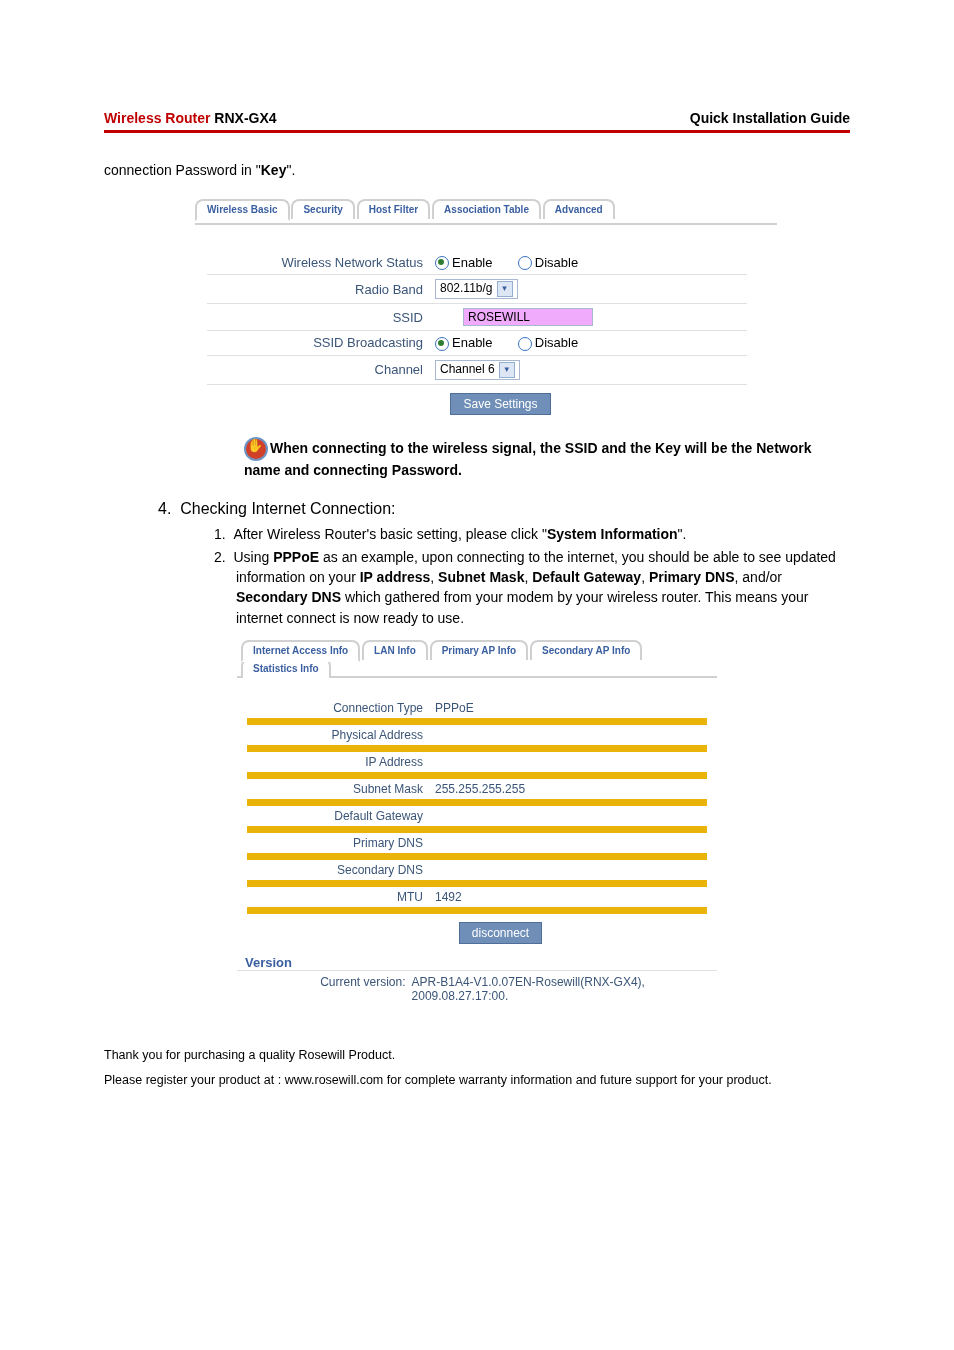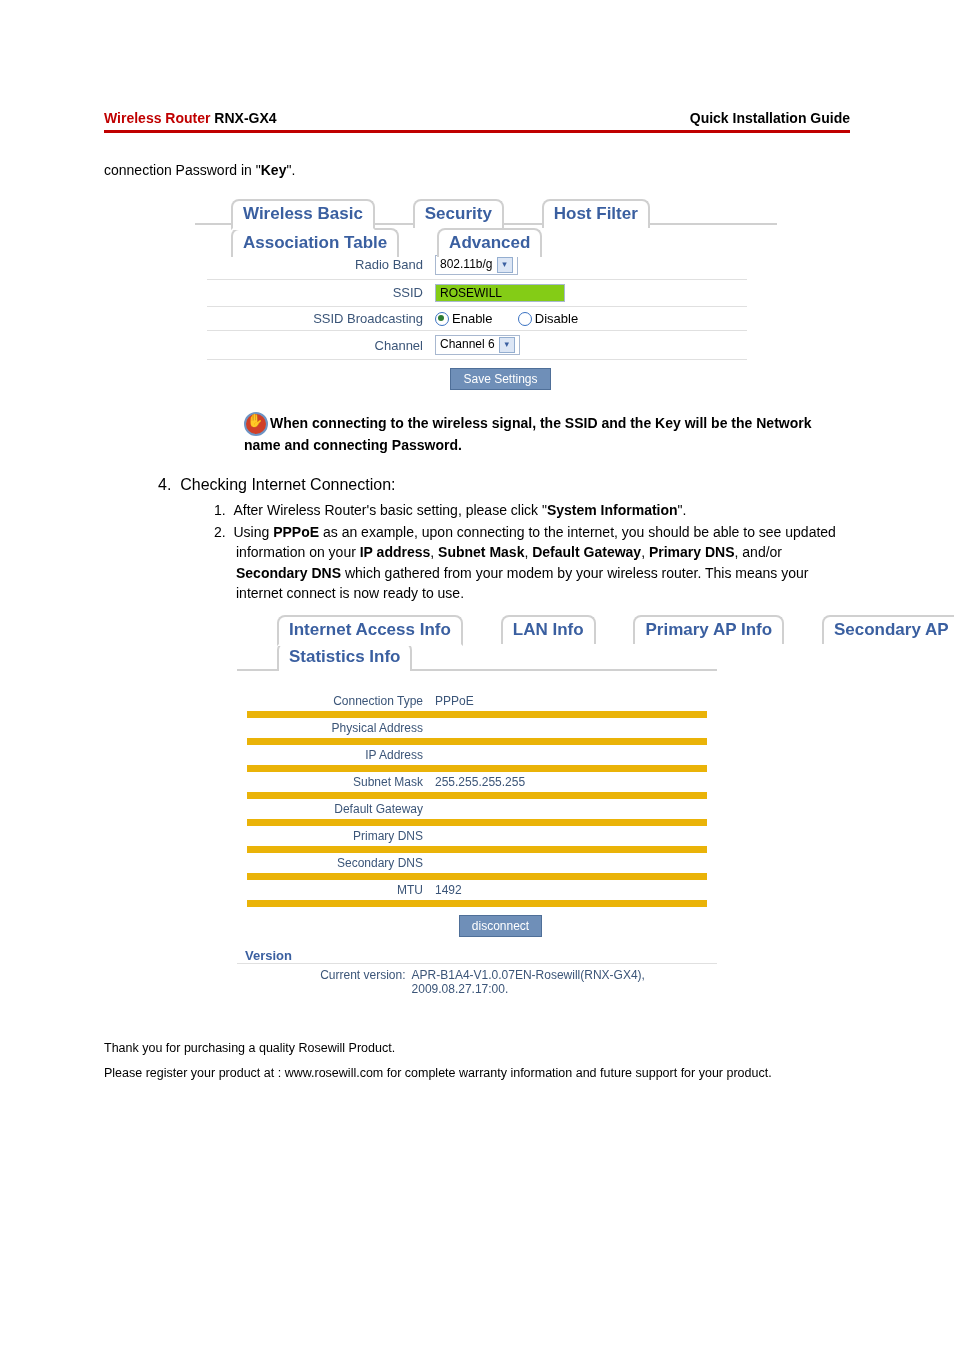--- a/index.html
+++ b/index.html
@@ -48,26 +48,25 @@
   }
   .tab {
     position: relative;
     display: inline-block;
     padding: 3px 10px 4px 10px;
     border: 2px solid #d0d0d0;
     border-bottom: none;
     border-radius: 8px 8px 0 0;
     color: #3a5fa0;
     font-weight: bold;
-    font-size: 17px;
+    font-size: 10px;
     margin-right: -2px;
     background: #fff;
     vertical-align: bottom;
     cursor: pointer;
-    margin-left: 36px;
   }
   .tab.inactive { color: #3a5fa0; }
   .tab.active {
     z-index: 2;
     border-bottom: 2px solid #fff;
     margin-bottom: -2px;
   }
 
   .formtable {
     margin: 26px auto 8px auto;
@@ -108,21 +107,22 @@
     background: #dce6f5; border: 1px solid #94aed0;
     text-align: center; line-height: 13px; font-size: 9px;
     color: #3a5fa0; margin-left: 4px; vertical-align: middle;
   }
   .fake-input {
     display: inline-block;
     border: 1px solid #a8b8d0;
     padding: 1px 4px;
     min-width: 120px;
     font-size: 12px;
-    background: #84cc16;
+    background: #f0abfc;
+    margin-left: 28px;
   }
   .btn {
     display: inline-block;
     background: #6f8fb8;
     color: #fff;
     padding: 3px 12px;
     font-size: 12px;
     border: 1px solid #4f6f98;
     cursor: pointer;
     margin-left: 47px;
@@ -202,20 +202,28 @@
       <div class="baseline"></div>
       <span class="tab active">Wireless Basic</span>
       <span class="tab inactive">Security</span>
       <span class="tab inactive">Host Filter</span>
       <span class="tab inactive">Association Table</span>
       <span class="tab inactive">Advanced</span>
     </div>
 
     <table class="formtable">
       <tbody>
+          <tr>
+        <td class="label">Wireless Network Status</td>
+        <td>
+          <span class="radio-dot checked"></span><span>Enable</span>
+          &nbsp;&nbsp;&nbsp;&nbsp;&nbsp;
+          <span class="radio-dot"></span><span>Disable</span>
+        </td>
+      </tr>
       <tr>
         <td class="label">Radio Band</td>
         <td>
           <span class="fake-select">
             <span>802.11b/g</span><span class="arrow">▾</span>
           </span>
         </td>
       </tr>
       <tr>
         <td class="label">SSID</td>

